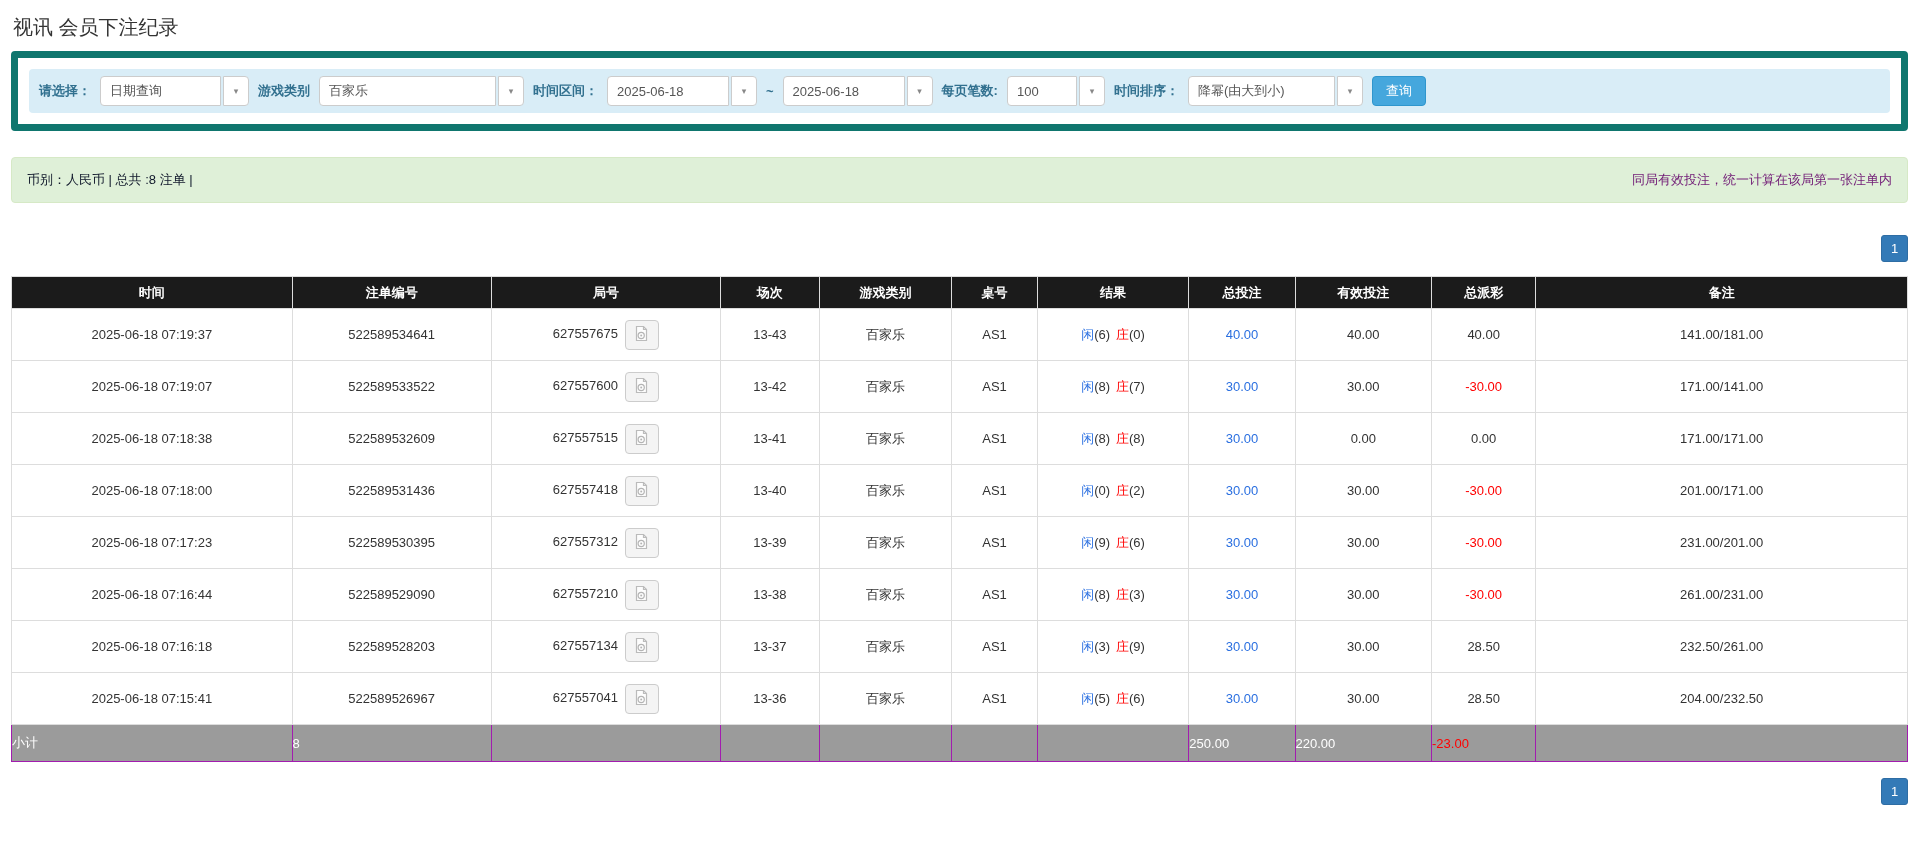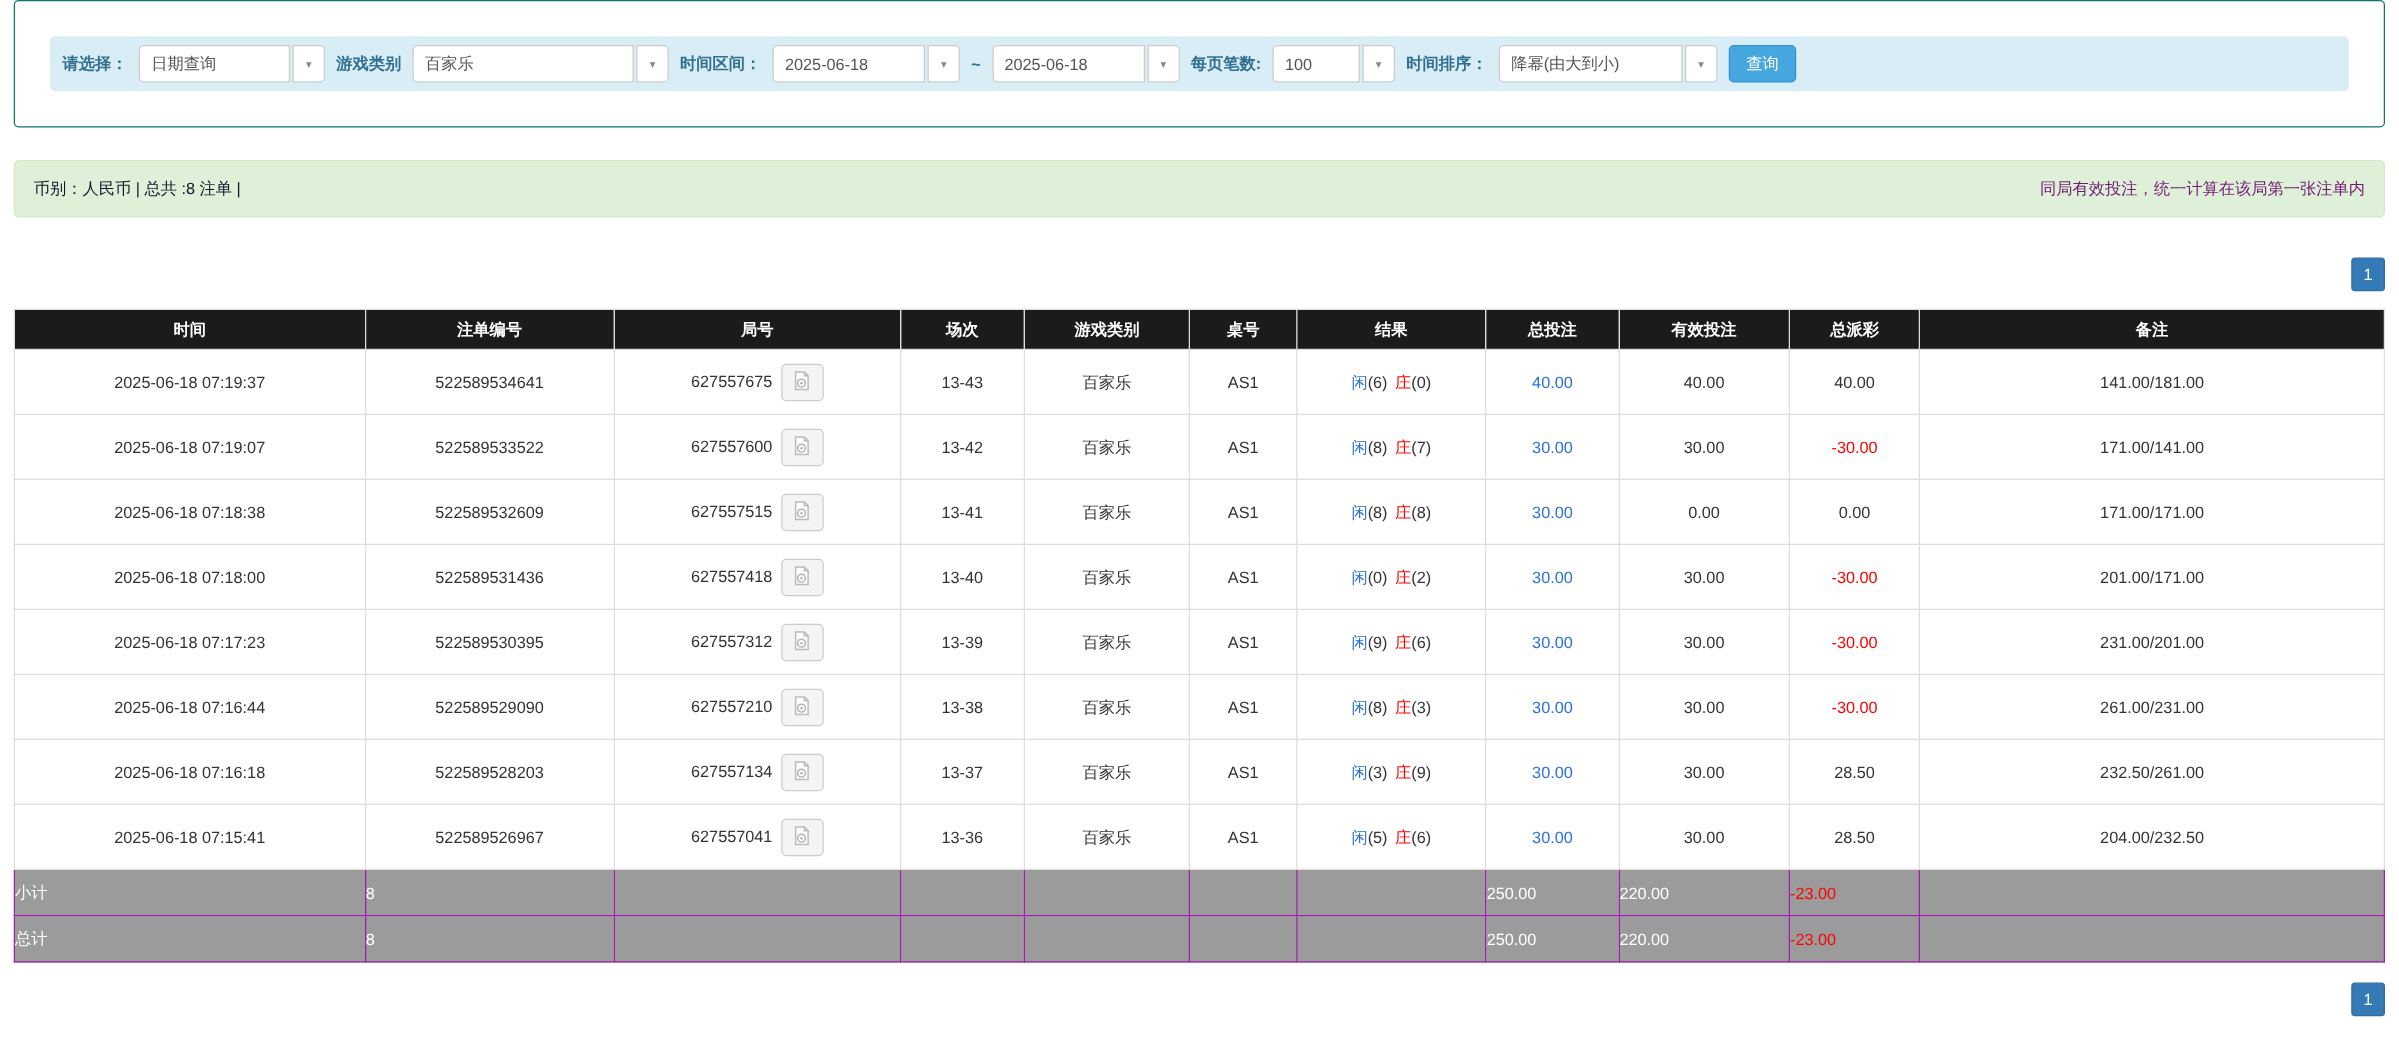--- a/index.html
+++ b/index.html
@@ -3,21 +3,21 @@
 <meta charset="utf-8">
 <style>
   * { box-sizing: border-box; margin: 0; padding: 0; }
   body {
     width: 1919px; height: 841px; overflow: hidden;
     background: #fff; font-family: "Liberation Sans", sans-serif;
   }
   .page { padding: 0 11px; }
   .title { font-size: 20px; color: #333; font-weight: normal; margin: 14px 0 10px 2px; }
 
-  .filter-outer { border: 1px solid #0f766e; border-radius: 4px; padding: 28px; }
+  .filter-outer { border: 7px solid #0f766e; border-radius: 4px; padding: 11px; }
   .filter-bar {
     background: #d9edf7; border-radius: 4px; padding: 7px 10px;
     display: flex; align-items: center; gap: 9px;
   }
   .flabel { color: #31708f; font-size: 13px; font-weight: bold; white-space: nowrap; }
   .select { display: flex; align-items: stretch; gap: 2px; height: 30px; }
   .sel-val {
     background: #fff; border: 1px solid #ccc; border-radius: 4px 0 0 4px;
     font-size: 13px; color: #555; display: flex; align-items: center;
     padding: 0 9px; flex: 1; white-space: nowrap;
@@ -68,20 +68,21 @@
     margin-left: 7px; width: 34px; height: 30px; background: #f4f4f4;
     border: 1px solid #ccc; border-radius: 4px; vertical-align: middle; cursor: pointer;
     display: inline-flex; align-items: center; justify-content: center;
   }
 </style>
 </head>
 <body>
 
 <div class="page">
 
+  <h1 class="title">视讯 会员下注纪录</h1>
 
   <div class="filter-outer">
     <div class="filter-bar">
       <span class="flabel">请选择：</span>
       <div class="select w135">
         <span class="sel-val">日期查询</span>
         <span class="caret-box">▾</span>
       </div>
 
       <span class="flabel">游戏类别</span>
@@ -363,33 +364,20 @@
         <td></td>
           <td></td>
           <td></td>
         <td></td>
           <td></td>
         <td>250.00</td>
         <td>220.00</td>
         <td class="neg">-23.00</td>
         <td></td>
       </tr>
-      <tr>
-        <td>总计</td>
-        <td>8</td>
-        <td></td>
-          <td></td>
-          <td></td>
-        <td></td>
-          <td></td>
-        <td>250.00</td>
-        <td>220.00</td>
-        <td class="neg">-23.00</td>
-        <td></td>
-      </tr>
     </tfoot>
   </table>
 
   <div class="pager bottom">
     <button class="page-btn">1</button>
   </div>
 
 </div>
 
 </body></html>

